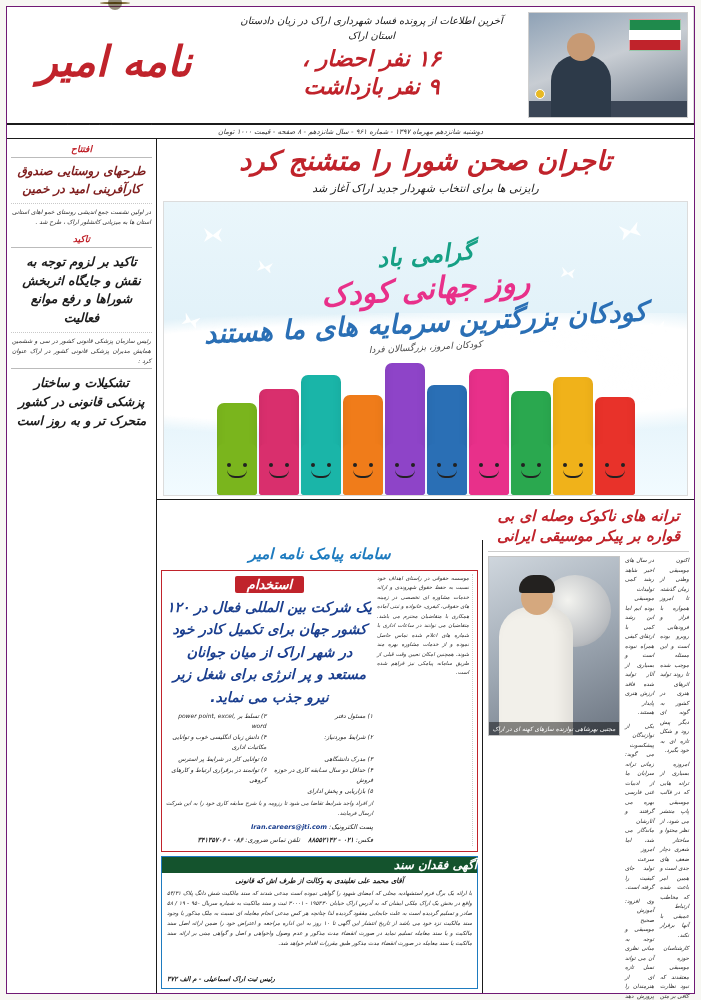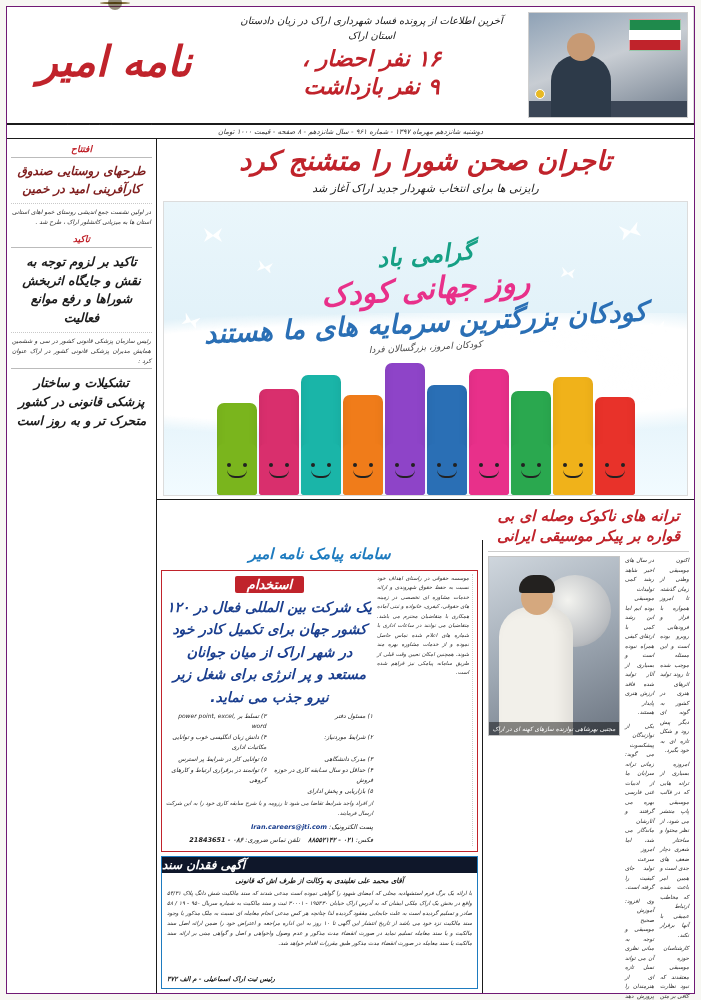--- a/index.html
+++ b/index.html
@@ -463,24 +463,24 @@
   .ad-phone { font-weight: bold; }
 
   .ad-legal {
     border: 1px solid #1e7bbf;
     margin-top: 4px;
     padding: 3px 5px 5px;
     flex: 1;
     display:flex; flex-direction:column;
   }
   .ad-legal-title {
-    background: #0f172a; color:#fff;
+    background: #14532d; color:#fff;
     font-family:"DejaVu Serif", serif;
     font-size: 12px; font-weight:bold;
-    text-align:left; padding:1px 0; margin:-3px -5px 4px;
+    text-align:right; padding:1px 0; margin:-3px -5px 4px;
   }
   .ad-legal-sub { font-size: 7px; font-weight:bold; text-align:center; margin-bottom:3px; }
   .ad-legal-body { font-size: 5.6px; line-height:1.8; text-align:justify; color:#242424; flex:1; }
   .ad-legal-sign { font-size:6.5px; font-weight:bold; text-align:left; margin-top:3px; }
 </style>
 </head>
 <body>
 
 <div class="page">
   <div class="paper">
@@ -729,21 +729,21 @@
                 <div class="ad-contact">
                   <div>
                     <span>پست الکترونیک:</span>
                     <span class="em ad-phone">Iran.careers@jti.com</span>
                   </div>
                   <div>
                     <span>فکس:</span>
                     <span class="ad-phone">۰۲۱ - ۸۸۵۵۲۱۴۲</span>
                     &nbsp;&nbsp;
                     <span>تلفن تماس ضروری:</span>
-                    <span class="ad-phone">۰۸۶ - 21843651</span>
+                    <span class="ad-phone">۰۸۶ - ۳۴۱۳۵۷۰۶</span>
                   </div>
                 </div>
               </div>
               <div class="ad-job-side">موسسه حقوقی در راستای اهداف خود نسبت به حفظ حقوق شهروندی و ارائه خدمات مشاوره ای تخصصی در زمینه های حقوقی، کیفری، خانواده و ثبتی آماده همکاری با متقاضیان محترم می باشد. متقاضیان می توانند در ساعات اداری با شماره های اعلام شده تماس حاصل نموده و از خدمات مشاوره بهره مند شوند. همچنین امکان تعیین وقت قبلی از طریق سامانه پیامکی نیز فراهم شده است.</div>
             </div>
 
             <div class="ad-legal">
               <div class="ad-legal-title">آگهی فقدان سند</div>
               <div class="ad-legal-sub">آقای محمد علی نعلبندی به وکالت از طرف اش که قانونی</div>
               <div class="ad-legal-body">با ارائه یک برگ فرم استشهادیه محلی که امضای شهود را گواهی نموده است مدعی شدند که سند مالکیت شش دانگ پلاک ۵۴/۳۱ واقع در بخش یک اراک ملکی ایشان که به آدرس اراک خیابان ۱۹۵۴۳۰ - ۳۰۰۰۱ ثبت و سند مالکیت به شماره سریال ۹۵۰ - ۱۹ / ۵۸ صادر و تسلیم گردیده است به علت جابجایی مفقود گردیده لذا چنانچه هر کس مدعی انجام معامله ای نسبت به ملک مذکور یا وجود سند مالکیت نزد خود می باشد از تاریخ انتشار این آگهی تا ۱۰ روز به این اداره مراجعه و اعتراض خود را ضمن ارائه اصل سند مالکیت و یا سند معامله تسلیم نماید در صورت انقضاء مدت مذکور و عدم وصول واخواهی و اصل و گواهی مبنی بر ارائه سند مالکیت یا سند معامله در صورت انقضاء مدت مذکور طبق مقررات اقدام خواهد شد.</div>

